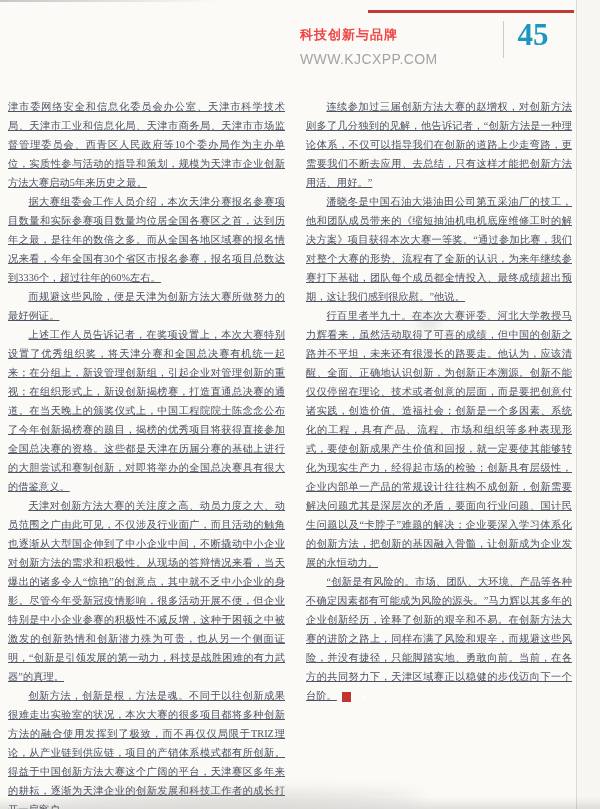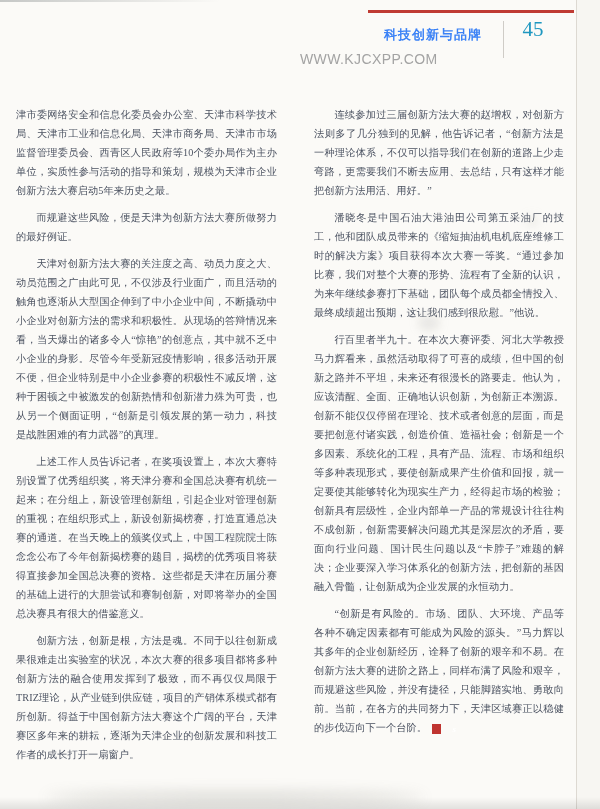--- a/index.html
+++ b/index.html
@@ -16,37 +16,37 @@
   .bottom-shadow { position:absolute; left:45px; top:792px; width:380px; height:11px;
     background:#8d8d86; opacity:.30; filter:blur(7px); border-radius:50%; }
   .bottom-fade { position:absolute; left:0; top:797px; width:600px; height:12px;
     background:linear-gradient(to bottom,rgba(0,0,0,0),rgba(0,0,0,0.10)); }
   .stain { position:absolute; border-radius:50%; filter:blur(5px); }
   .stain-1 { left:418px; top:315px; width:22px; height:16px; background:rgba(150,150,145,0.18); }
   .stain-2 { left:525px; top:215px; width:14px; height:12px; background:rgba(160,160,155,0.14); }
 
   
   .red-rule { position:absolute; left:368px; top:10px; width:206px; height:2.5px; }
-  .brand { position:absolute; left:300px; top:26px; width:182px; text-align:right;
+  .brand { position:absolute; left:300px; top:26px; width:182px; 
     font-family:"Liberation Sans","DejaVu Sans",sans-serif;
-    font-size:13px; font-weight:bold; color:#3b82f6; letter-spacing:1px; }
+    font-size:13px; font-weight:bold; color:#ef4444; letter-spacing:1px; }
   .website { position:absolute; left:300px; top:51px; width:182px; text-align:left;
     font-family:"Liberation Sans","DejaVu Sans",sans-serif;
     font-size:14px; color:#a3a3a3; letter-spacing:0.4px; }
   .hdr-divider { position:absolute; left:503px; top:21px; width:1px; height:37px; background:#cfccc7; }
   .pagenum { position:absolute; left:508px; top:17px; width:50px; text-align:center;
     font-family:"Liberation Serif","DejaVu Serif",serif;
-    font-size:21px; font-weight:normal; }
+    font-size:31px; font-weight:bold; }
 
   
   .col { position:absolute; top:97px; text-align:justify;
     font-size:10.2px; line-height:19px; color:#4b5261; letter-spacing:0.1px; }
   .col-left  { left:8px;   width:277px; }
   .col-right { left:306px; width:266px; }
-  .para { margin:8px; text-indent:2em; }
+  .para { margin:0; text-indent:2em;text-decoration:underline; }
   .para.noindent { text-indent:0; }
 
   .endmark { display:inline-block; width:9px; height:10px; background:#bf3430;
     color:#fff; font-style:italic; font-weight:bold; font-size:9px; line-height:10px;
     text-align:center; margin-left:5px; vertical-align:-1px;
     font-family:"Liberation Serif",serif; }
 </style>
 </head>
 <body>
 
@@ -56,23 +56,24 @@
 
   <div class="red-rule" style="background: rgb(191, 59, 51);"></div>
 
   <div class="brand">科技创新与品牌</div>
   <div class="website">WWW.KJCXPP.COM</div>
   <div class="hdr-divider"></div>
   <div class="pagenum" style="color: rgb(30, 151, 192);">45</div>
 
   <div class="col col-left">
       <p class="para noindent">津市委网络安全和信息化委员会办公室、天津市科学技术局、天津市工业和信息化局、天津市商务局、天津市市场监督管理委员会、西青区人民政府等10个委办局作为主办单位，实质性参与活动的指导和策划，规模为天津市企业创新方法大赛启动5年来历史之最。</p>
+      <p class="para">据大赛组委会工作人员介绍，本次天津分赛报名参赛项目数量和实际参赛项目数量均位居全国各赛区之首，达到历年之最，是往年的数倍之多。而从全国各地区域赛的报名情况来看，今年全国有30个省区市报名参赛，报名项目总数达到3336个，超过往年的60%左右。</p>
       <p class="para">而规避这些风险，便是天津为创新方法大赛所做努力的最好例证。</p>
+      <p class="para">上述工作人员告诉记者，在奖项设置上，本次大赛特别设置了优秀组织奖，将天津分赛和全国总决赛有机统一起来；在分组上，新设管理创新组，引起企业对管理创新的重视；在组织形式上，新设创新揭榜赛，打造直通总决赛的通道。在当天晚上的颁奖仪式上，中国工程院院士陈念念公布了今年创新揭榜赛的题目，揭榜的优秀项目将获得直接参加全国总决赛的资格。这些都是天津在历届分赛的基础上进行的大胆尝试和赛制创新，对即将举办的全国总决赛具有很大的借鉴意义。</p>
       <p class="para">天津对创新方法大赛的关注度之高、动员力度之大、动员范围之广由此可见，不仅涉及行业面广，而且活动的触角也逐渐从大型国企伸到了中小企业中间，不断撬动中小企业对创新方法的需求和积极性。从现场的答辩情况来看，当天爆出的诸多令人“惊艳”的创意点，其中就不乏中小企业的身影。尽管今年受新冠疫情影响，很多活动开展不便，但企业特别是中小企业参赛的积极性不减反增，这种于困顿之中被激发的创新热情和创新潜力殊为可贵，也从另一个侧面证明，“创新是引领发展的第一动力，科技是战胜困难的有力武器”的真理。</p>
-      <p class="para">上述工作人员告诉记者，在奖项设置上，本次大赛特别设置了优秀组织奖，将天津分赛和全国总决赛有机统一起来；在分组上，新设管理创新组，引起企业对管理创新的重视；在组织形式上，新设创新揭榜赛，打造直通总决赛的通道。在当天晚上的颁奖仪式上，中国工程院院士陈念念公布了今年创新揭榜赛的题目，揭榜的优秀项目将获得直接参加全国总决赛的资格。这些都是天津在历届分赛的基础上进行的大胆尝试和赛制创新，对即将举办的全国总决赛具有很大的借鉴意义。</p>
       <p class="para">创新方法，创新是根，方法是魂。不同于以往创新成果很难走出实验室的状况，本次大赛的很多项目都将多种创新方法的融合使用发挥到了极致，而不再仅仅局限于TRIZ理论，从产业链到供应链，项目的产销体系模式都有所创新。得益于中国创新方法大赛这个广阔的平台，天津赛区多年来的耕耘，逐渐为天津企业的创新发展和科技工作者的成长打开一扇窗户。</p>
     </div>
   <div class="col col-right">
       <p class="para">连续参加过三届创新方法大赛的赵增权，对创新方法则多了几分独到的见解，他告诉记者，“创新方法是一种理论体系，不仅可以指导我们在创新的道路上少走弯路，更需要我们不断去应用、去总结，只有这样才能把创新方法用活、用好。”</p>
       <p class="para">潘晓冬是中国石油大港油田公司第五采油厂的技工，他和团队成员带来的《缩短抽油机电机底座维修工时的解决方案》项目获得本次大赛一等奖。“通过参加比赛，我们对整个大赛的形势、流程有了全新的认识，为来年继续参赛打下基础，团队每个成员都全情投入、最终成绩超出预期，这让我们感到很欣慰。”他说。</p>
       <p class="para">行百里者半九十。在本次大赛评委、河北大学教授马力辉看来，虽然活动取得了可喜的成绩，但中国的创新之路并不平坦，未来还有很漫长的路要走。他认为，应该清醒、全面、正确地认识创新，为创新正本溯源。创新不能仅仅停留在理论、技术或者创意的层面，而是要把创意付诸实践，创造价值、造福社会；创新是一个多因素、系统化的工程，具有产品、流程、市场和组织等多种表现形式，要使创新成果产生价值和回报，就一定要使其能够转化为现实生产力，经得起市场的检验；创新具有层级性，企业内部单一产品的常规设计往往构不成创新，创新需要解决问题尤其是深层次的矛盾，要面向行业问题、国计民生问题以及“卡脖子”难题的解决；企业要深入学习体系化的创新方法，把创新的基因融入骨髓，让创新成为企业发展的永恒动力。</p>
       <p class="para">“创新是有风险的。市场、团队、大环境、产品等各种不确定因素都有可能成为风险的源头。”马力辉以其多年的企业创新经历，诠释了创新的艰辛和不易。在创新方法大赛的进阶之路上，同样布满了风险和艰辛，而规避这些风险，并没有捷径，只能脚踏实地、勇敢向前。当前，在各方的共同努力下，天津区域赛正以稳健的步伐迈向下一个台阶。<span class="endmark">s</span></p>
     </div>
 
   <div class="stain stain-1"></div>

